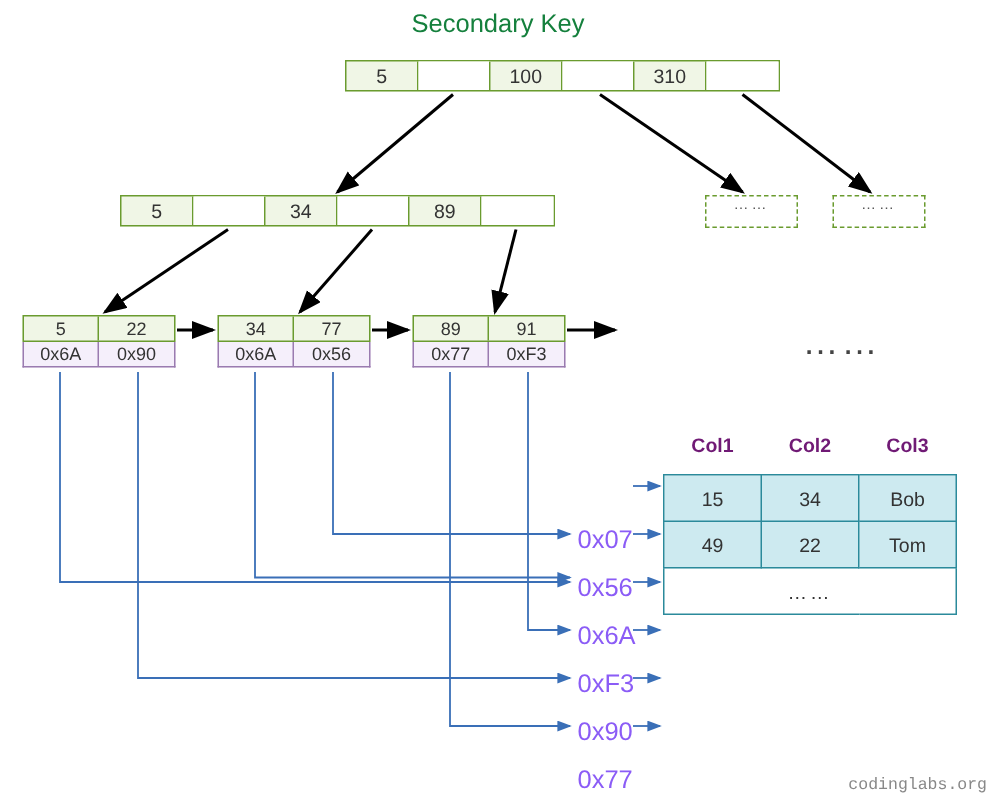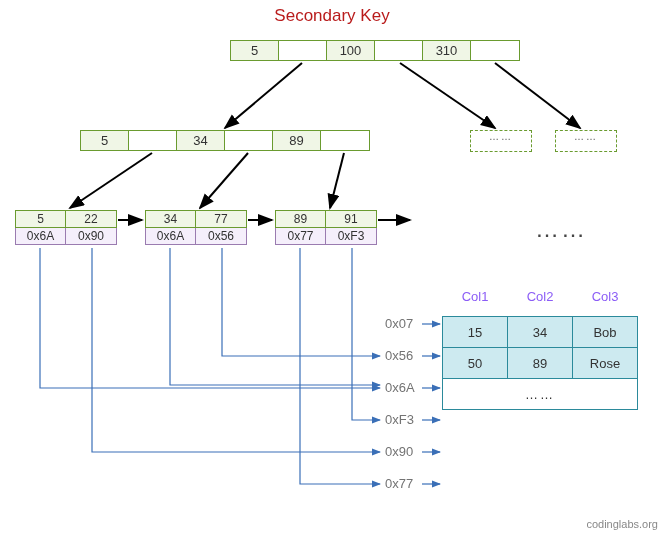--- a/index.html
+++ b/index.html
@@ -13,21 +13,21 @@
     position: relative;
     background: #fff;
   }
   .title {
     position: absolute;
     top: 6px;
     left: 0;
     width: 100%;
     text-align: center;
     font-size: 17px;
-    color: #b91c1c;
+    color: #15803d;
   }
   .node {
     position: absolute;
     display: flex;
     border: 1.5px solid #6a9b2f;
     background: #f0f6e6;
   }
   .cell {
     width: 48px;
     text-align: center;
@@ -62,51 +62,53 @@
     padding: 1px 0;
     border-right: 1.5px solid;
     box-sizing: border-box;
     font-size: 12px;
   }
   .leaf-row.keys .lcell { border-color: #6a9b2f; }
   .leaf-row.ptrs .lcell { border-color: #9a7bb0; }
   .lcell.last { border-right: none; }
   .addr-label {
     position: absolute;
-    font-size: 13px;
-    color: #737373;
+    font-size: 17px;
+    color: #8b5cf6;
+    margin-top: 34px;
   }
   .ellipsis {
     position: absolute;
     font-size: 24px;
     color: #444;
     letter-spacing: 2px;
   }
   .table {
     position: absolute;
     left: 442px;
     top: 281px;
     border-collapse: collapse;
   }
   .table th, .table td {
     border: 1.5px solid #2b8a9b;
     width: 62px;
     height: 28px;
     text-align: center;
     font-size: 13px;
   }
-  .table th { border: none; background: #fff; font-weight: normal; color: #8b5cf6; padding-bottom: 6px; }
+  .table th { border: none; background: #fff; font-weight: bold; color: #701a75; padding-bottom: 6px; }
   .table td { background: #cdeaf0; }
   .table .footer td { background: #fff; letter-spacing: 2px; }
   .watermark {
     position: absolute;
     right: 6px;
     bottom: 4px;
     font-size: 11px;
     color: #888;
+    font-family: Liberation Mono, monospace;
   }
   svg.lines {
     position: absolute;
     left: 0;
     top: 0;
     pointer-events: none;
   }
 </style>
 </head>
 <body>
@@ -182,23 +184,23 @@
     <th>Col1</th>
     <th>Col2</th>
     <th>Col3</th>
   </tr>
   <tr>
     <td>15</td>
     <td>34</td>
     <td>Bob</td>
   </tr>
   <tr>
-    <td>50</td>
-    <td>89</td>
-    <td>Rose</td>
+    <td>49</td>
+    <td>22</td>
+    <td>Tom</td>
   </tr>
   <tr class="footer">
     <td colspan="3">……</td>
   </tr>
 </tbody>
   </table>
 
 <div class="watermark">codinglabs.org</div>
 
 <svg class="lines" width="664" height="534">

